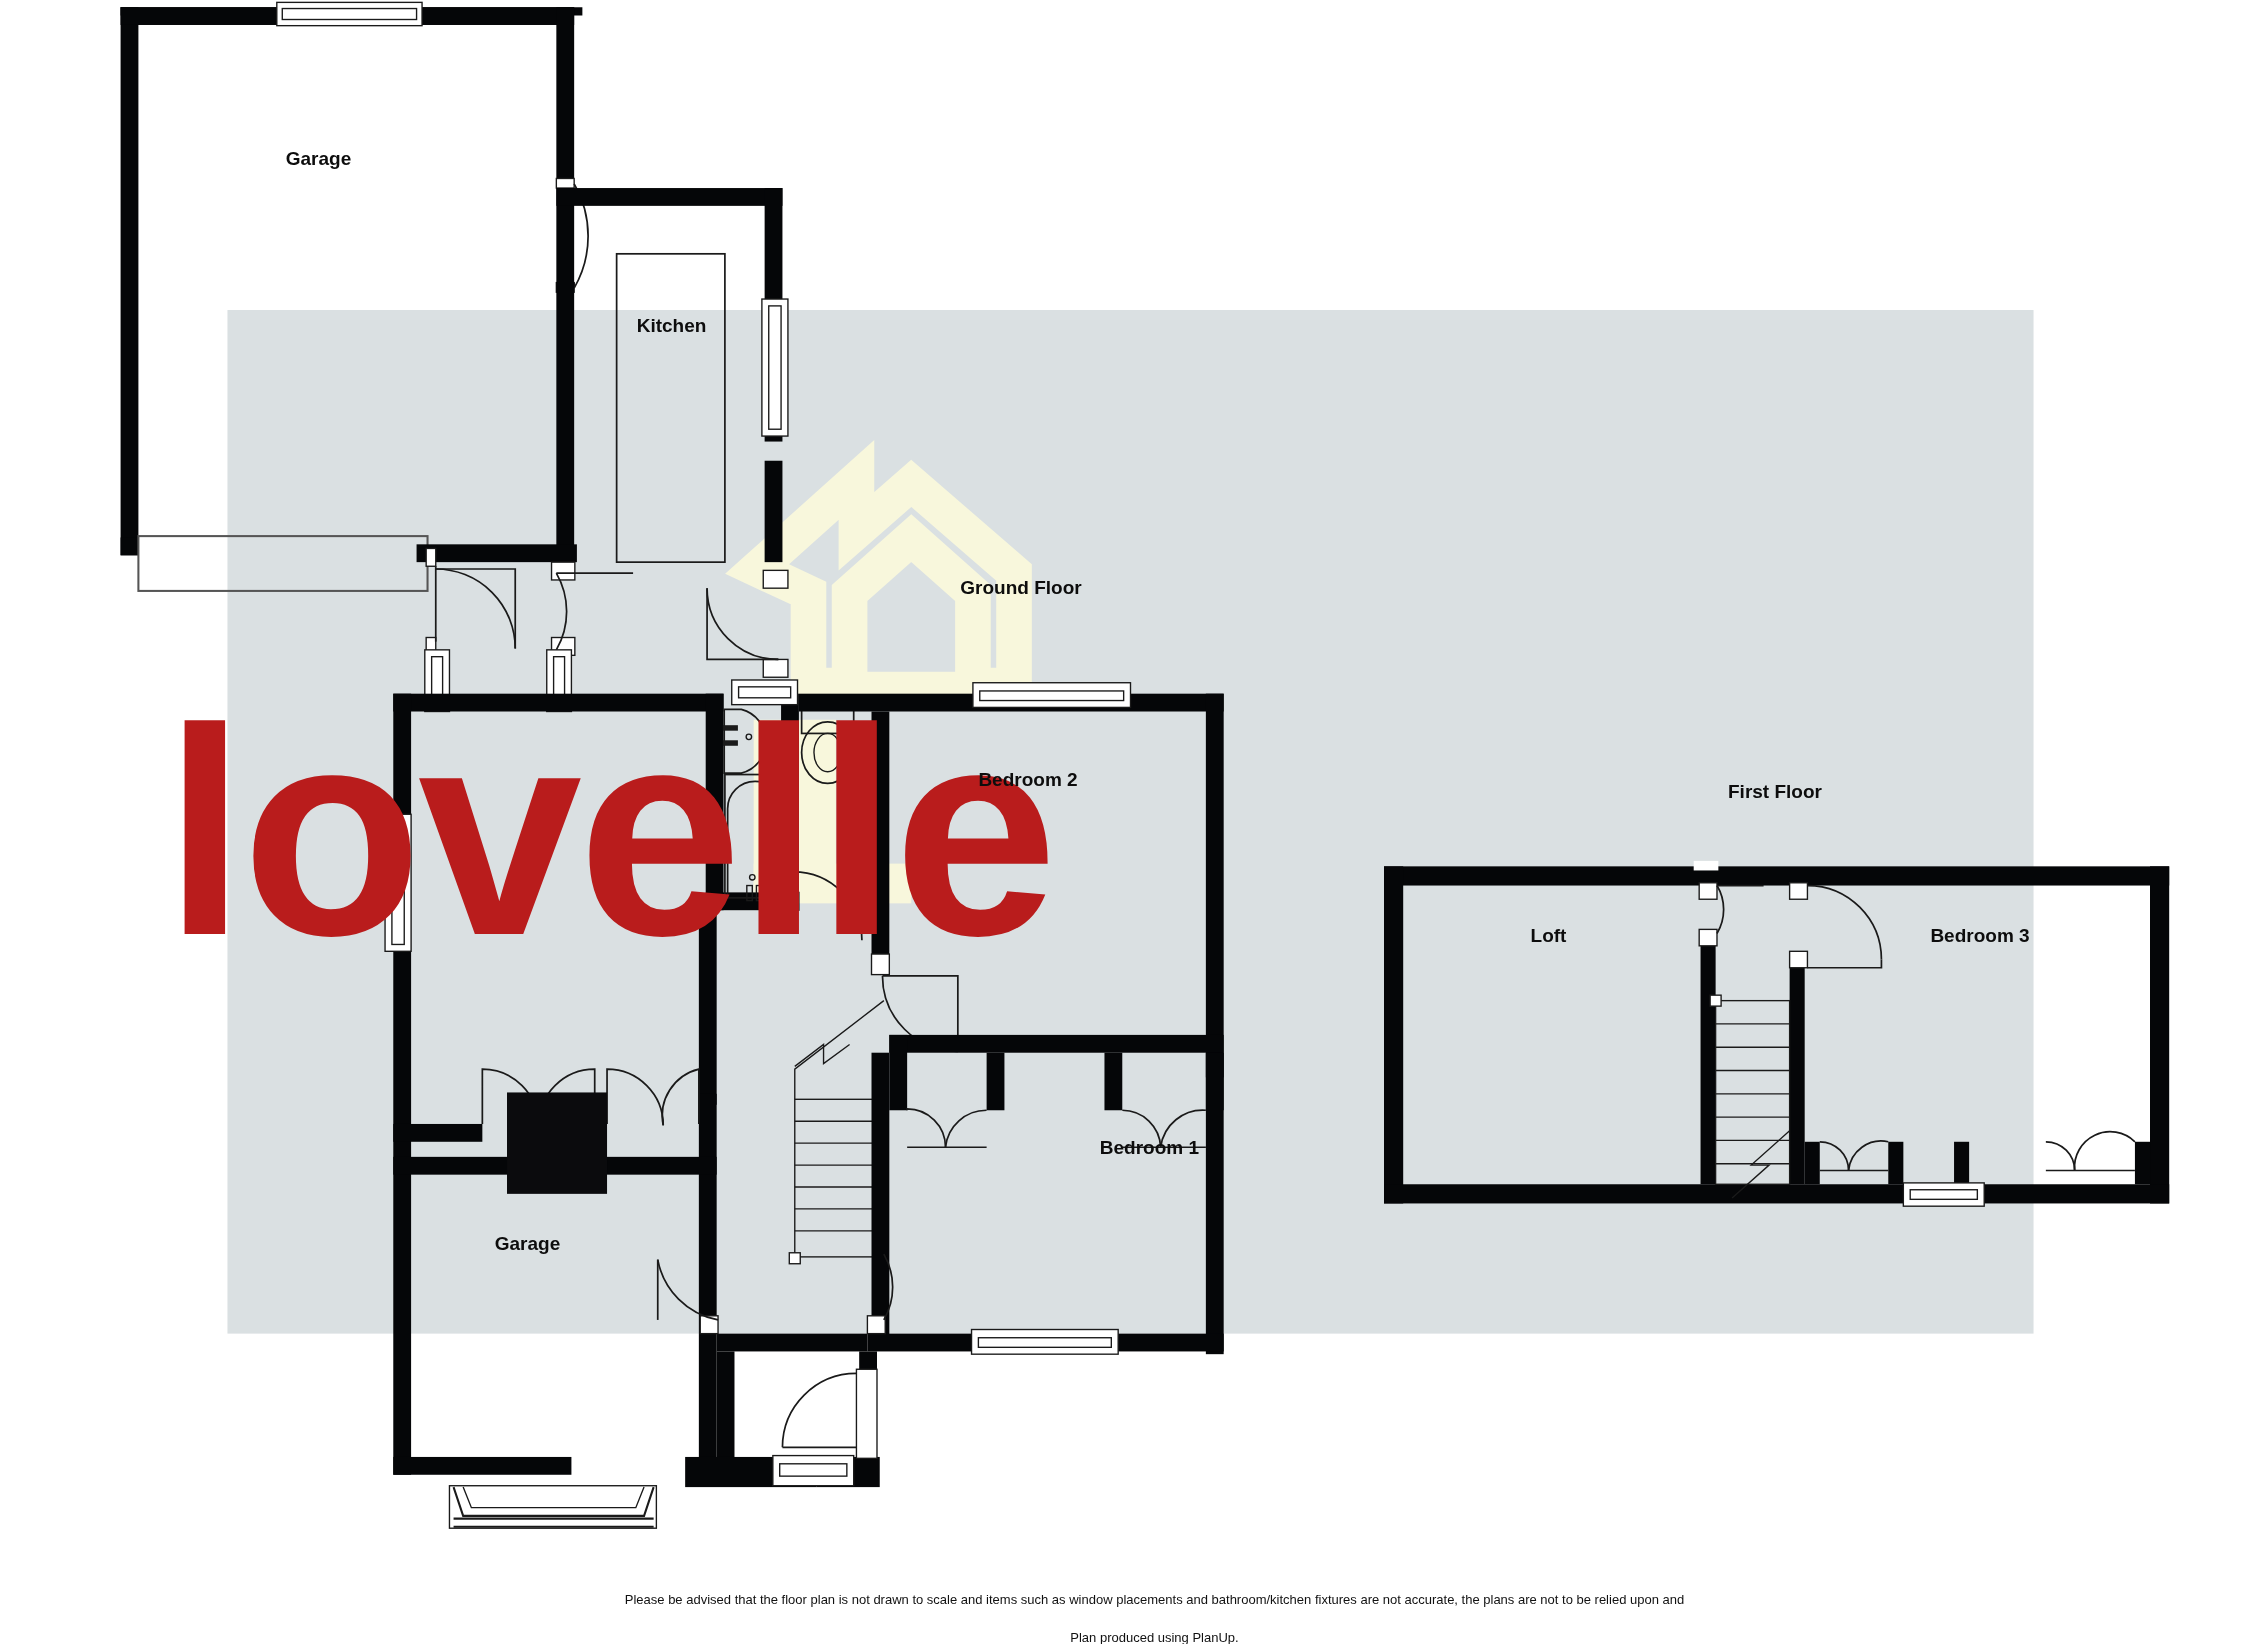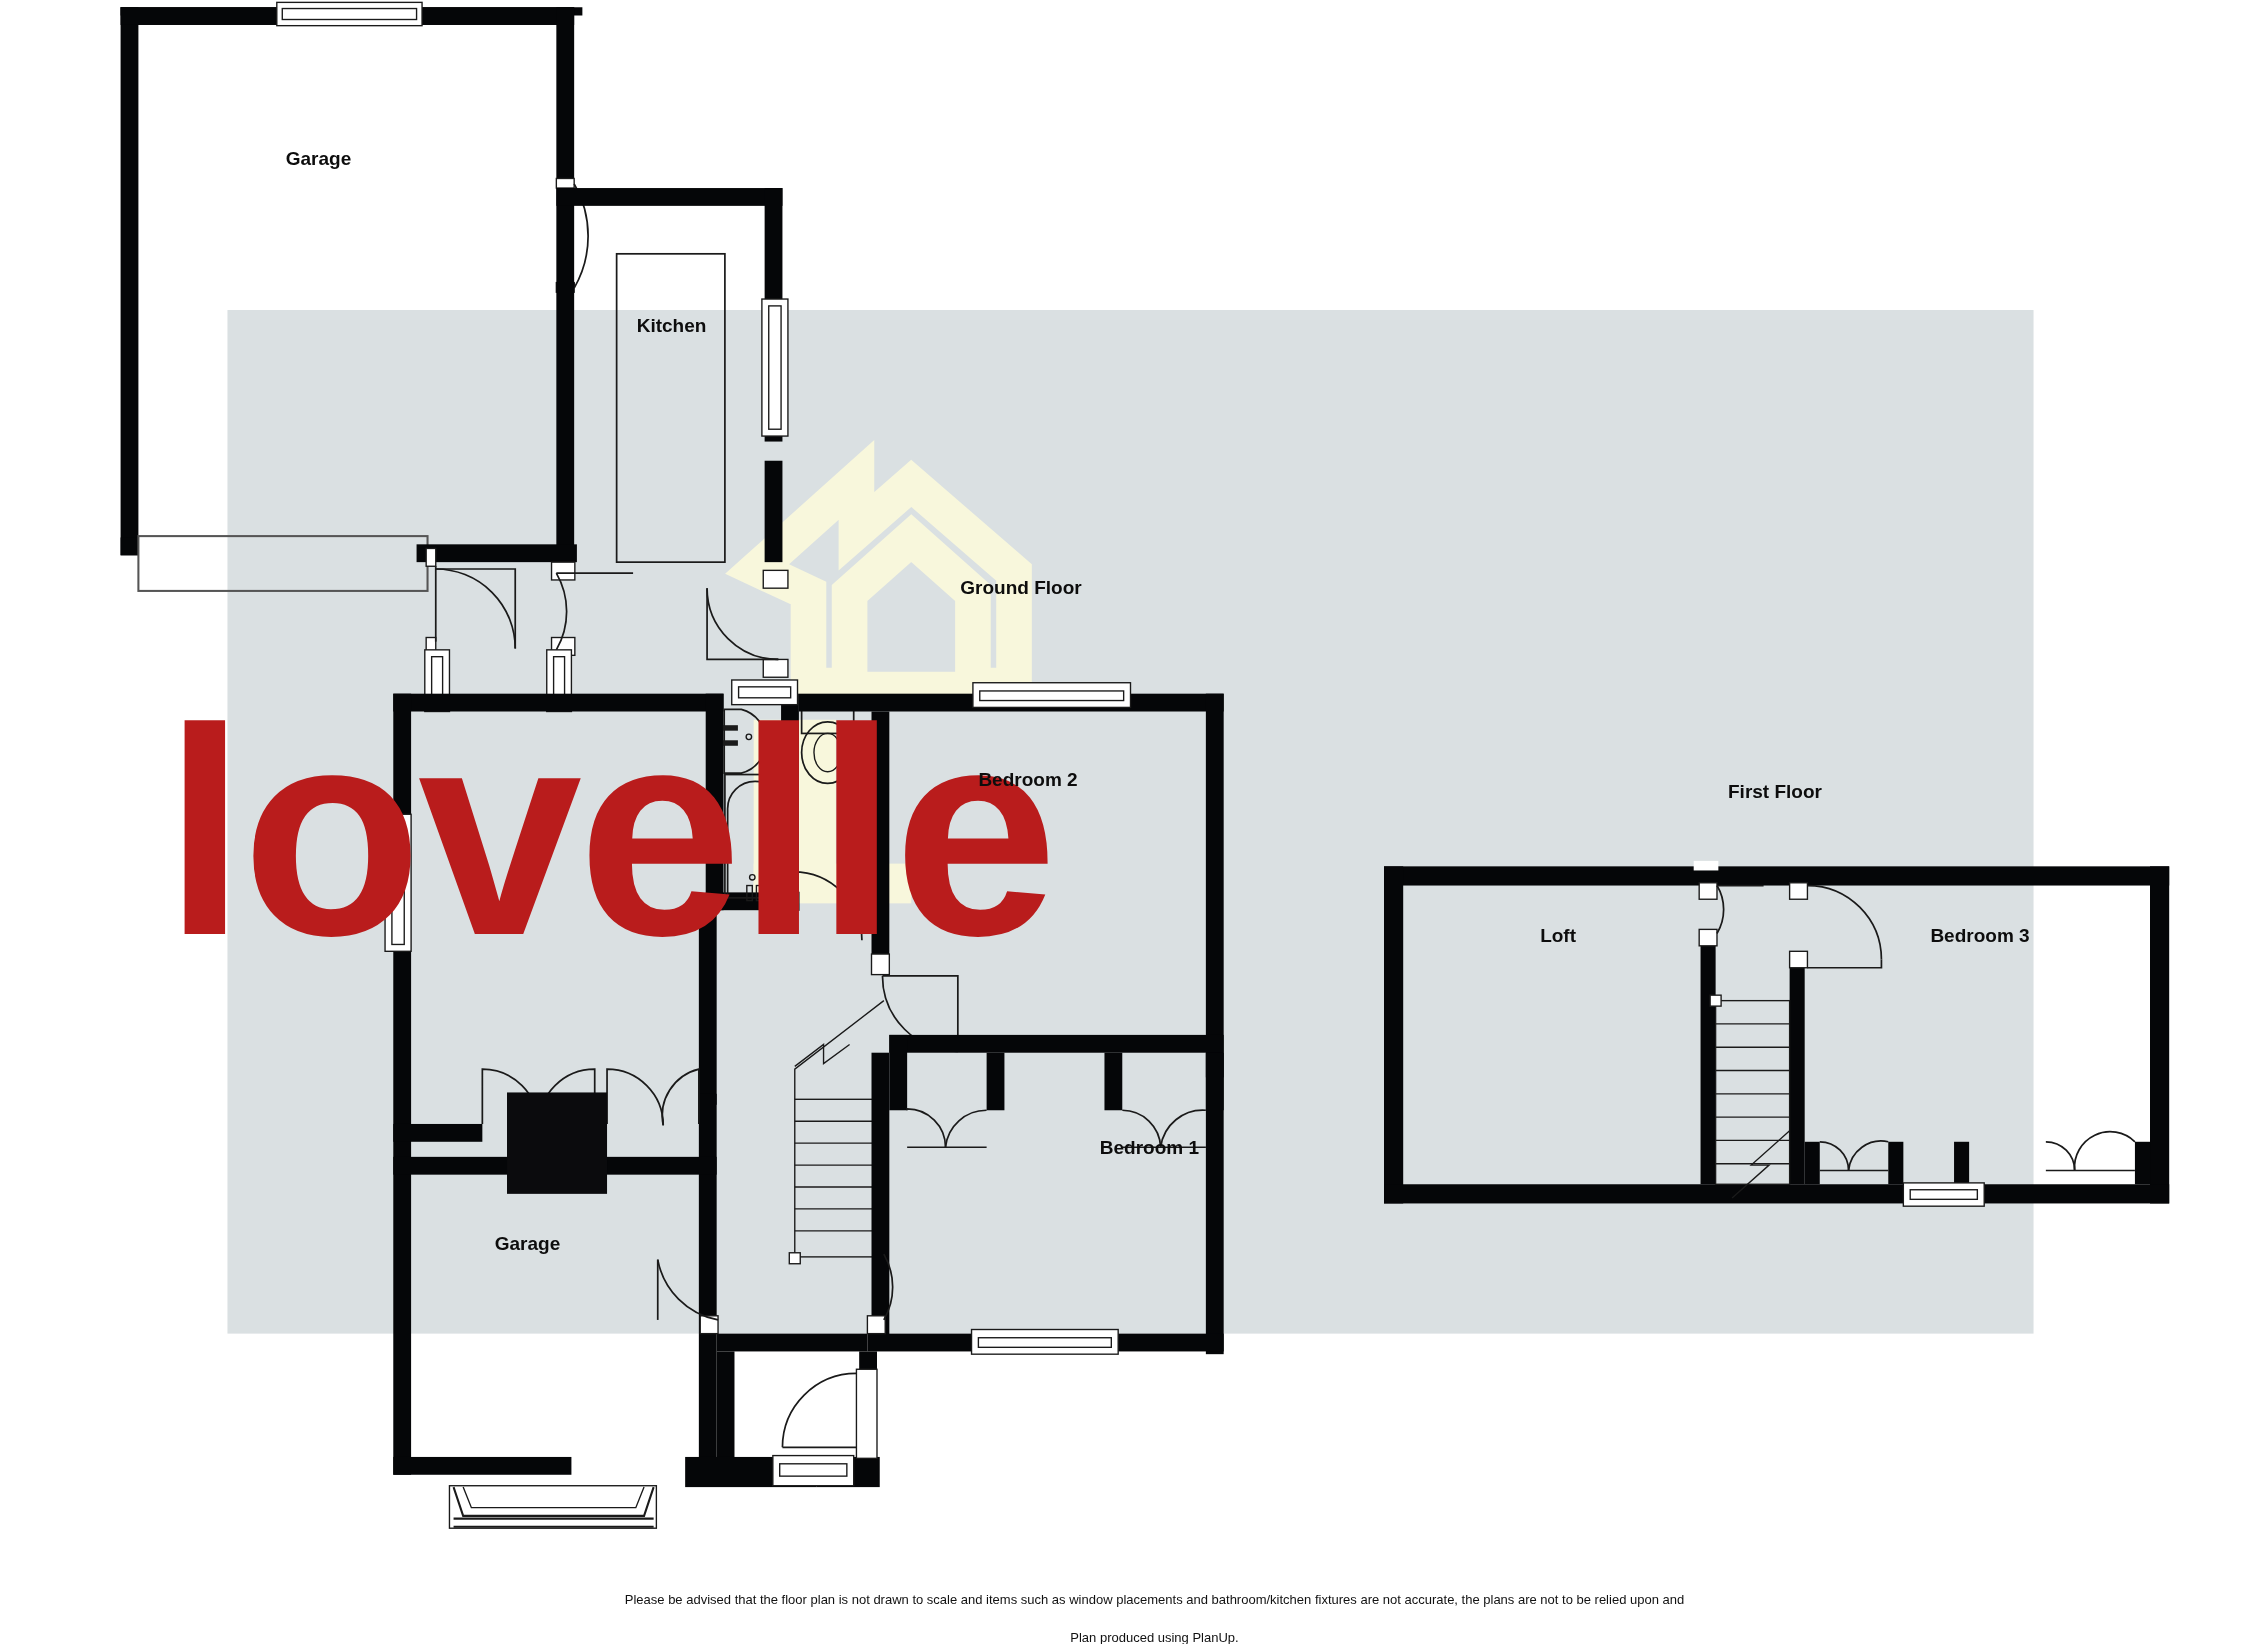--- a/index.html
+++ b/index.html
@@ -340,21 +340,21 @@
 
   <div class="lbl room-lbl" style="left:884px;top:769px;width:288px;">Bedroom 2</div>
 
 
   <div class="lbl room-lbl" style="left:911px;top:1137px;width:288px;text-align:right;">Bedroom 1</div>
 
   <div class="lbl room-lbl" style="left:418px;top:1233px;width:219px;">Garage</div>
 
   <div class="lbl floor-title" style="left:1607px;top:781px;width:336px;">First Floor</div>
 
-  <div class="lbl room-lbl" style="left:1425px;top:925px;width:151px;text-align:right;">Loft</div>
+  <div class="lbl room-lbl" style="left:1473px;top:925px;width:151px;">Loft</div>
 
   <div class="lbl room-lbl" style="left:1843px;top:925px;width:274px;">Bedroom 3</div>
 
   <div class="disclaimer" style="top:1590px;">Please be advised that the floor plan is not drawn to scale and items such as window placements and bathroom/kitchen fixtures are not accurate, the plans are not to be relied upon and</div>
   <div class="disclaimer" style="top:1628px;">Plan produced using PlanUp.</div>
 
 </div>
 
 
 </body></html>

